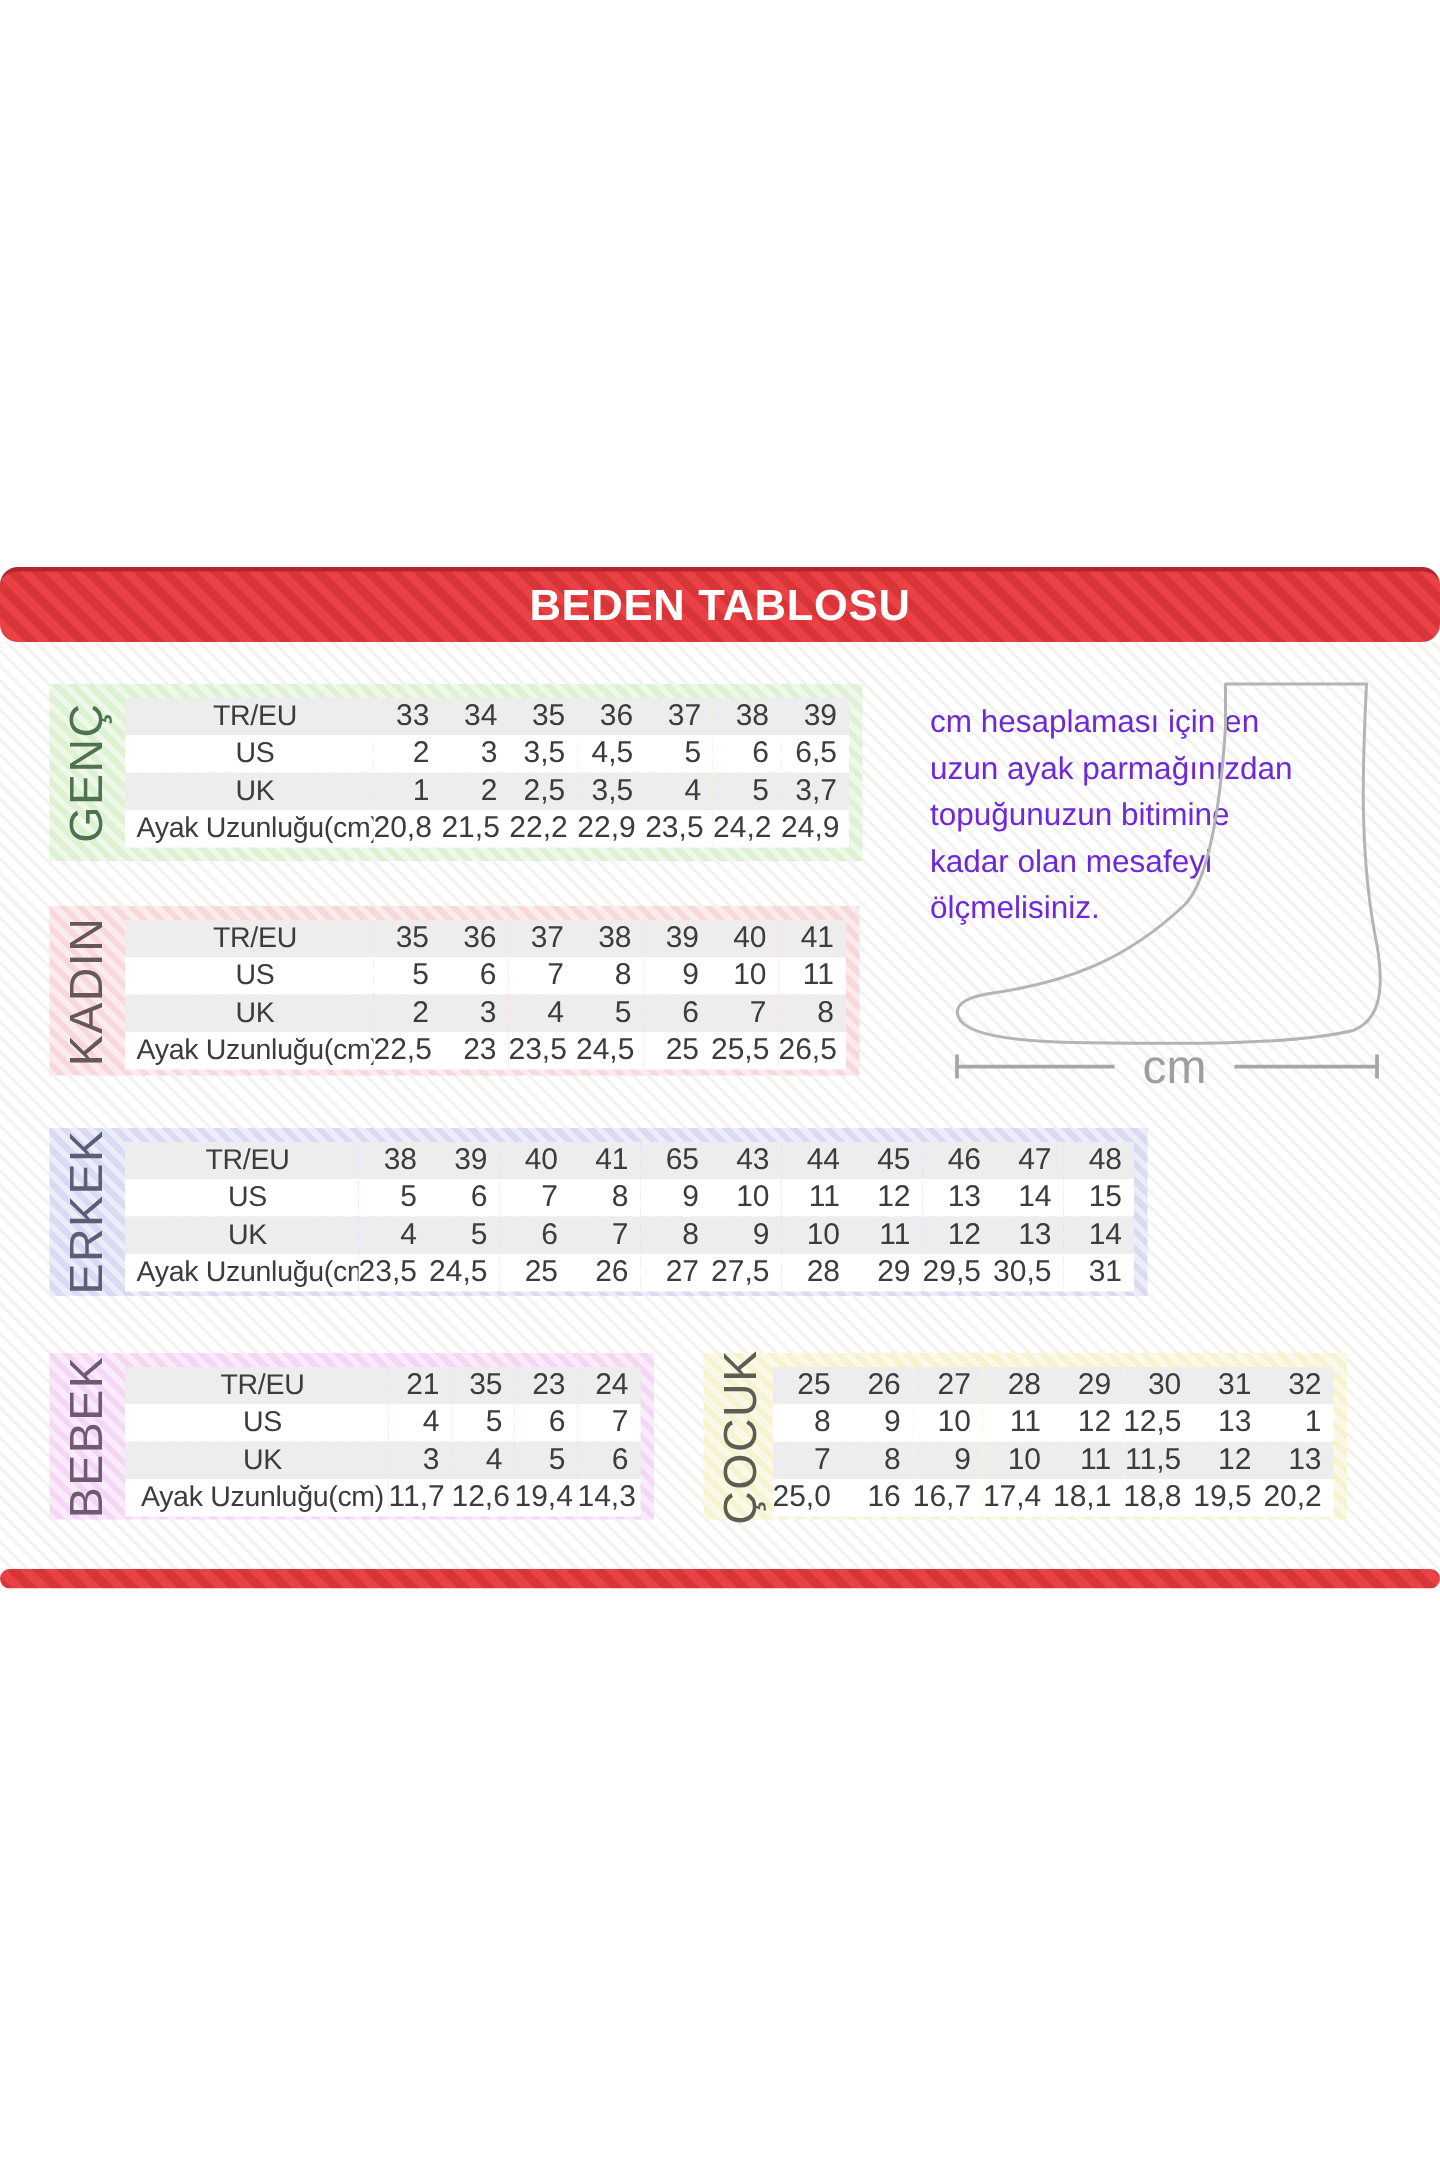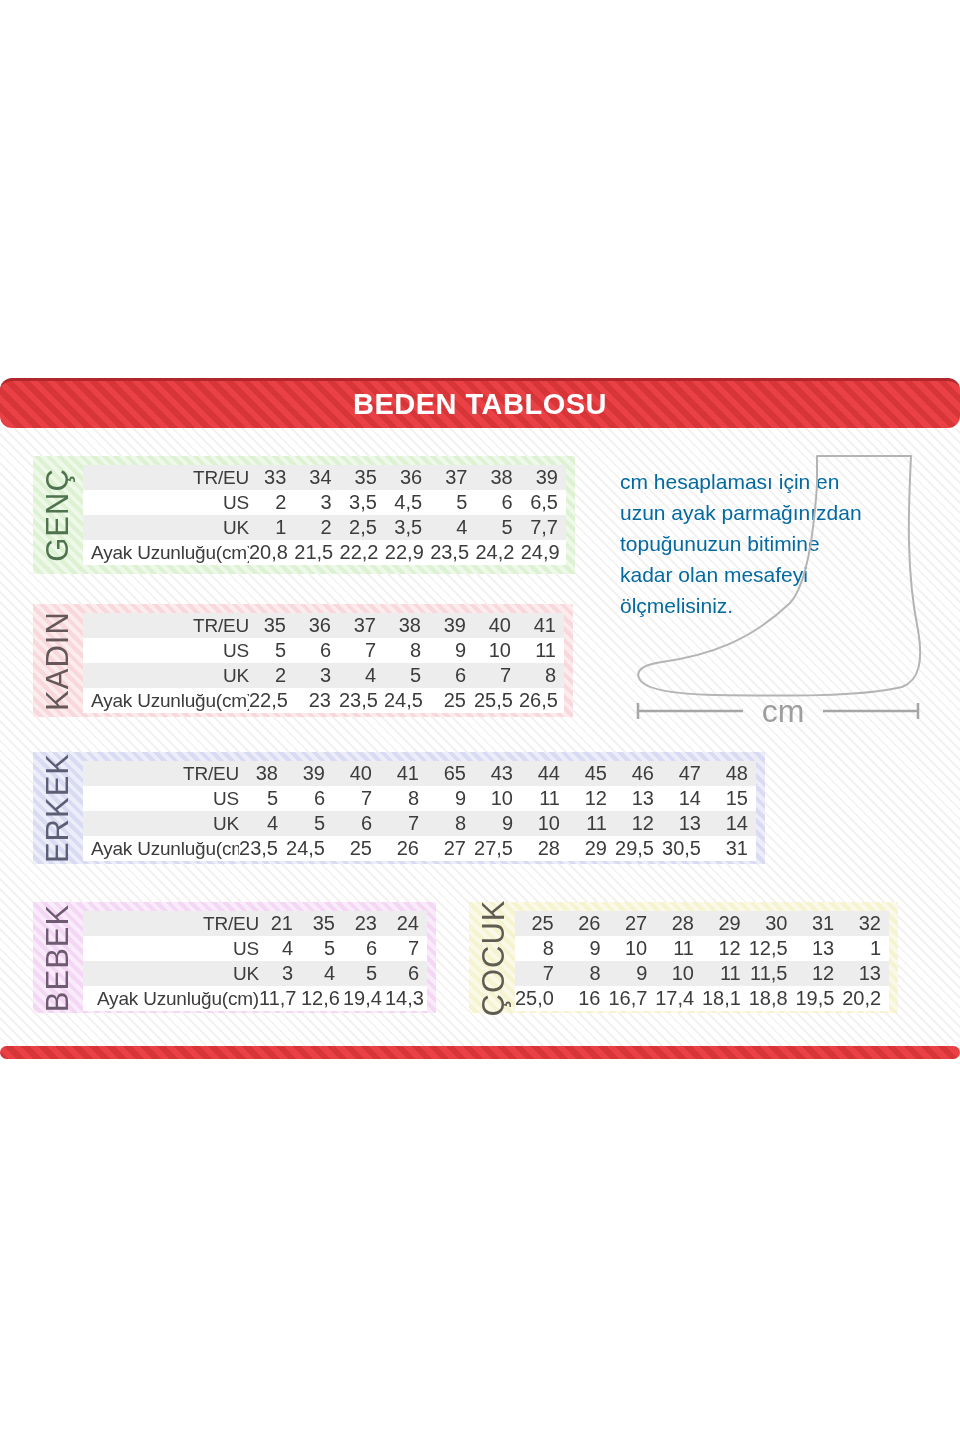--- a/index.html
+++ b/index.html
@@ -45,35 +45,35 @@
   table.size-table{
     width:100%;height:100%;border-collapse:collapse;table-layout:fixed;
   }
   table.size-table td{
     text-align:right;padding:0 8px 0 0;font-size:20px;color:#3c3c3c;
     height:25px;line-height:25px;white-space:nowrap;overflow:hidden;
   }
   table.size-table tr:nth-child(odd) td{background:#ededed;}
   table.size-table tr:nth-child(even) td{background:#ffffff;}
   table.size-table td.rowlabel{
-    text-align:right;padding:0 0 0 8px;font-size:19px;letter-spacing:-0.2px;
+    text-align:center;padding:0 0 0 8px;font-size:19px;letter-spacing:-0.2px;
   }
   .genc{left:33px;top:456px;width:542px;height:118px;}
   .kadin{left:33px;top:604px;width:540px;height:113px;}
   .erkek{left:33px;top:752px;width:732px;height:112px;}
   .bebek{left:33px;top:902px;width:403px;height:111px;}
   .cocuk{left:469px;top:902px;width:429px;height:111px;}
   .genc  td.rowlabel{width:158px;}
   .kadin td.rowlabel{width:158px;}
   .erkek td.rowlabel{width:148px;}
   .bebek td.rowlabel{width:168px;}
   
   .instruction{
     position:absolute;left:620px;top:466px;width:250px;
-    font-size:21px;line-height:31px;color:#0369a1;
+    font-size:21px;line-height:31px;color:#6d28d9;
     white-space:pre-line;
   }
   .foot-svg{position:absolute;left:615px;top:445px;width:330px;height:290px;}
 </style>
 </head>
 <body>
 
 <div class="band top" style="background-color: rgb(232, 57, 61); border-top-color: rgb(176, 40, 44);">
   <div class="band-title">BEDEN TABLOSU</div>
 </div>
@@ -108,21 +108,21 @@
             <td>6,5</td>
           </tr>
           <tr>
             <td class="rowlabel">UK</td>
             <td>1</td>
             <td>2</td>
             <td>2,5</td>
             <td>3,5</td>
             <td>4</td>
             <td>5</td>
-            <td>7,7</td>
+            <td>3,7</td>
           </tr>
           <tr>
             <td class="rowlabel">Ayak Uzunluğu(cm)</td>
             <td>20,8</td>
             <td>21,5</td>
             <td>22,2</td>
             <td>22,9</td>
             <td>23,5</td>
             <td>24,2</td>
             <td>24,9</td>

